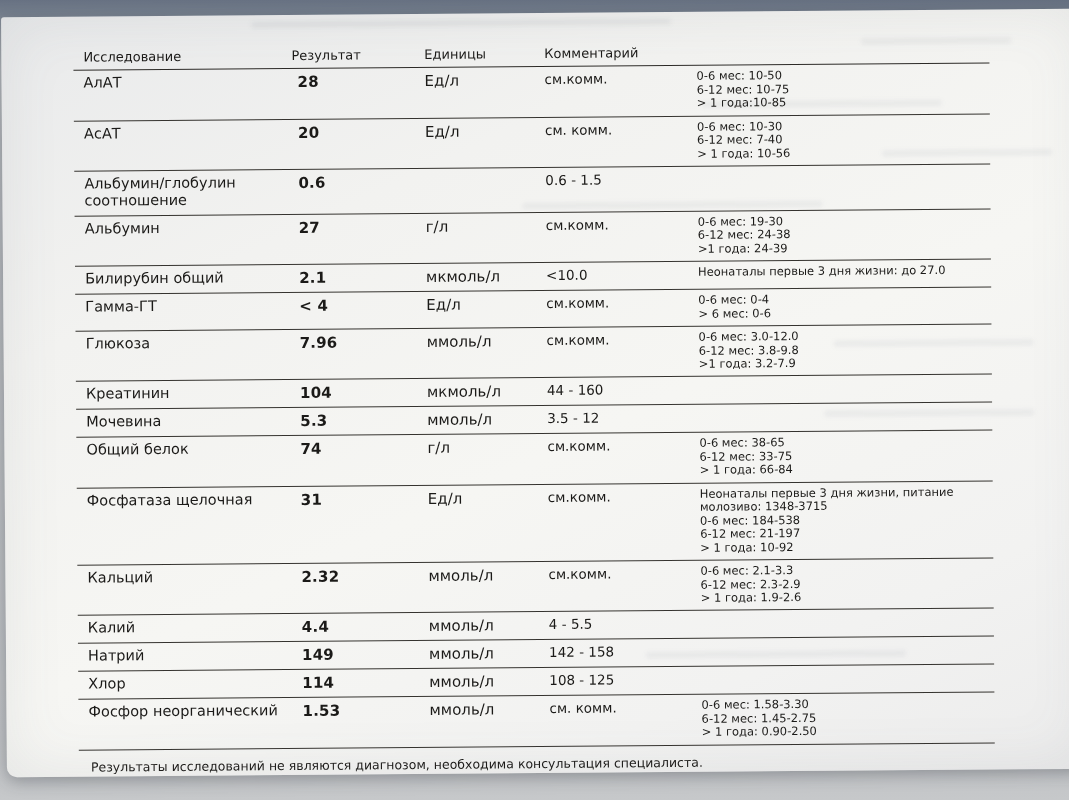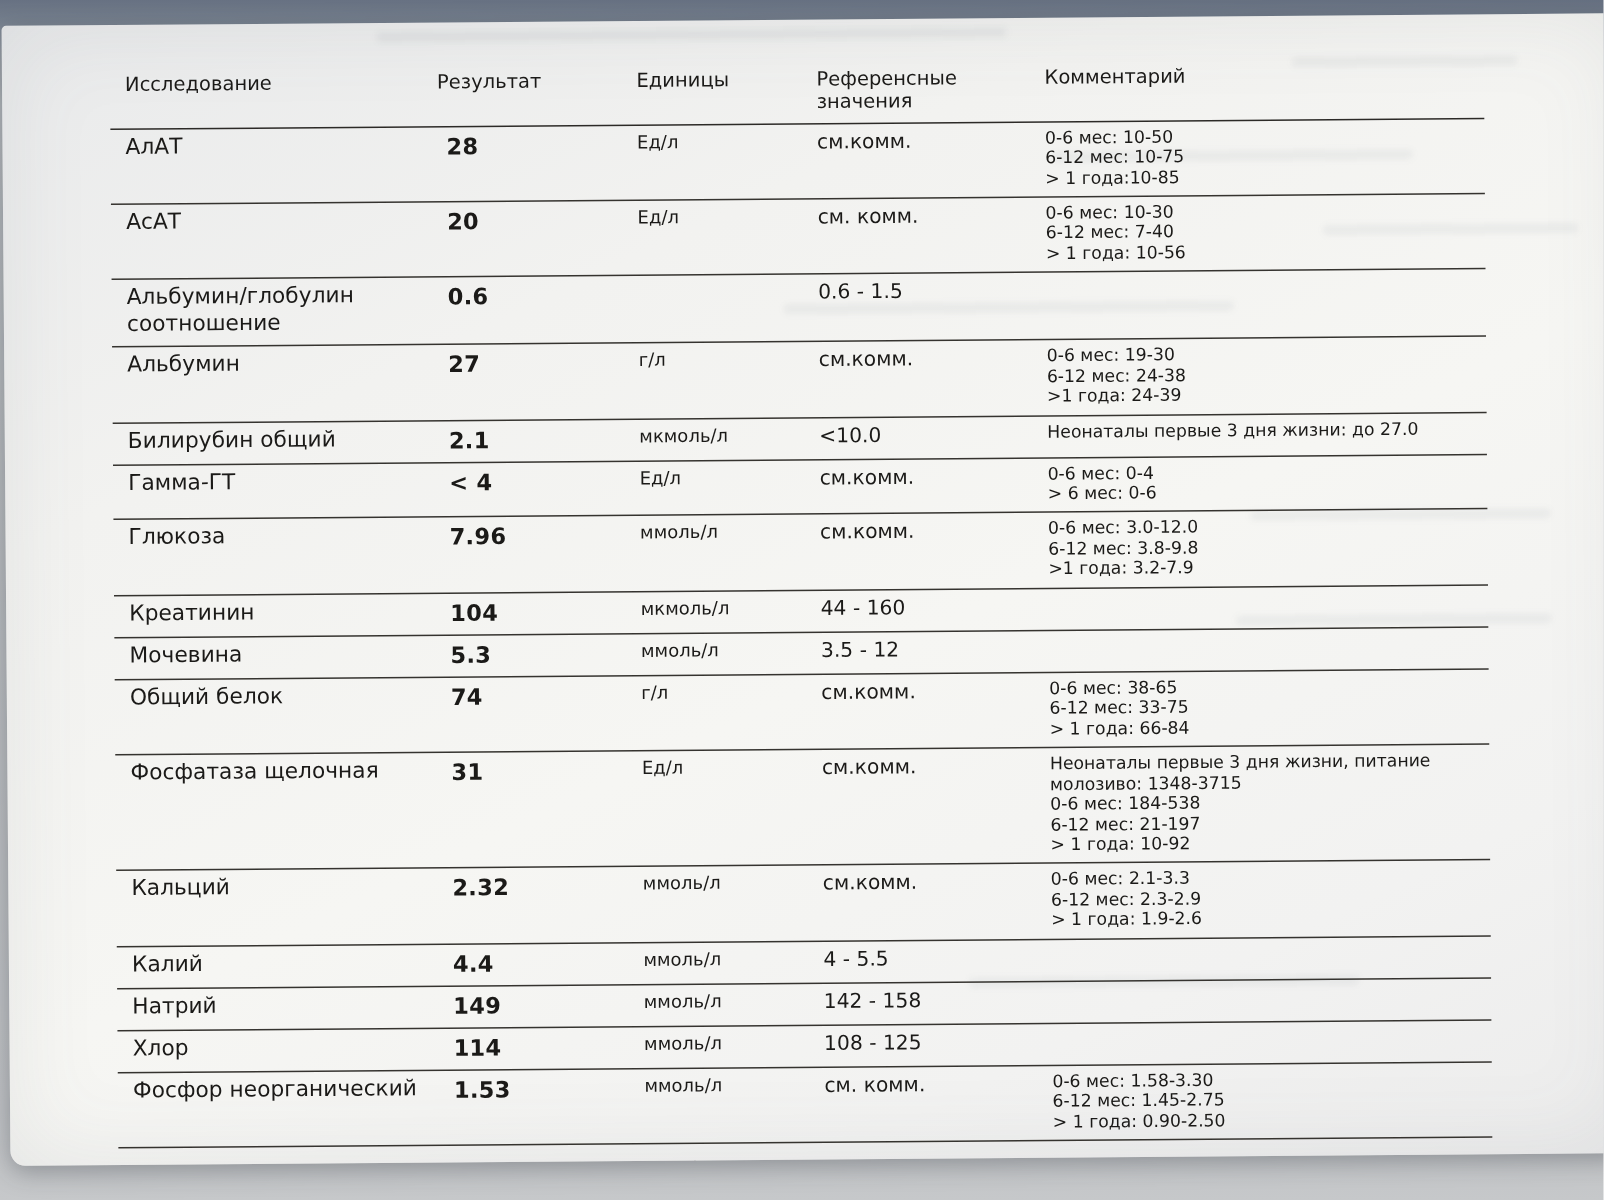--- a/index.html
+++ b/index.html
@@ -52,21 +52,21 @@
     align-items: start;
   }
   .row.header-row {
     border-bottom: 1px solid #2c2a27;
   }
   .cell {
     padding: 4px 8px 5px 0;
   }
   .cell.test { padding-left: 10px; font-size: 14.5px; line-height: 1.2; }
   .cell.result { padding-left: 6px; font-size: 15px; font-weight: bold; letter-spacing: 0.2px; }
-  .cell.units { font-size: 12px; }
+  .cell.units { font-size: 15px; }
   .cell.reference { font-size: 13.5px; }
   .cell.comment { font-size: 11.5px; line-height: 1.17; white-space: pre-line; padding-right: 2px; }
   .header-row .cell {
     font-size: 13px;
     font-weight: normal;
     line-height: 1.18;
     padding-top: 3px;
     padding-bottom: 5px;
   }
   .disclaimer {
@@ -89,21 +89,20 @@
   <div class="artifact" style="left:820px; top:400px; width:210px; height:6px;"></div>
   <div class="artifact" style="left:640px; top:640px; width:260px; height:6px;"></div>
 
   <div class="content">
     <div class="lab-table">
 
       <div class="row header-row">
         <div class="cell test">Исследование</div>
         <div class="cell">Результат</div>
         <div class="cell">Единицы</div>
-        <div class="cell">Референсные значения</div>
         <div class="cell">Комментарий</div>
       </div>
 
       <div class="row">
         <div class="cell test">АлАТ</div>
         <div class="cell result">28</div>
         <div class="cell units">Ед/л</div>
         <div class="cell reference">см.комм.</div>
         <div class="cell comment">0-6 мес: 10-50
 6-12 мес: 10-75

